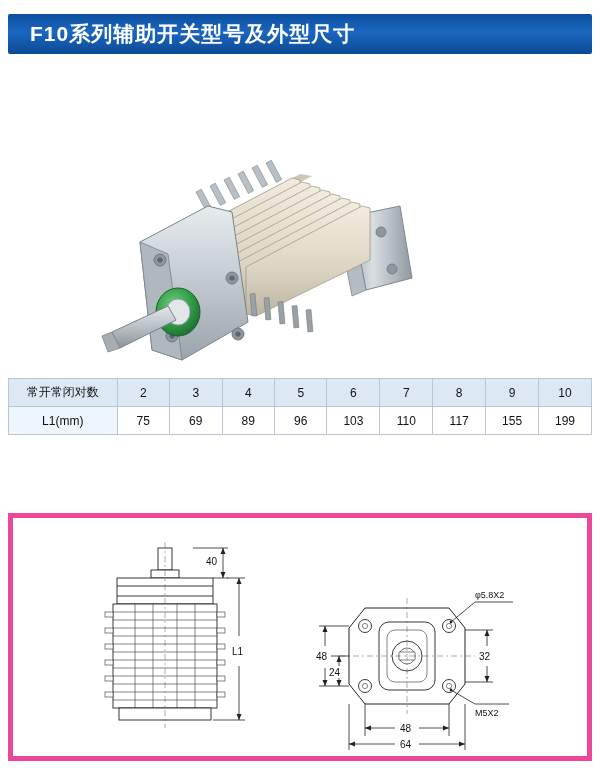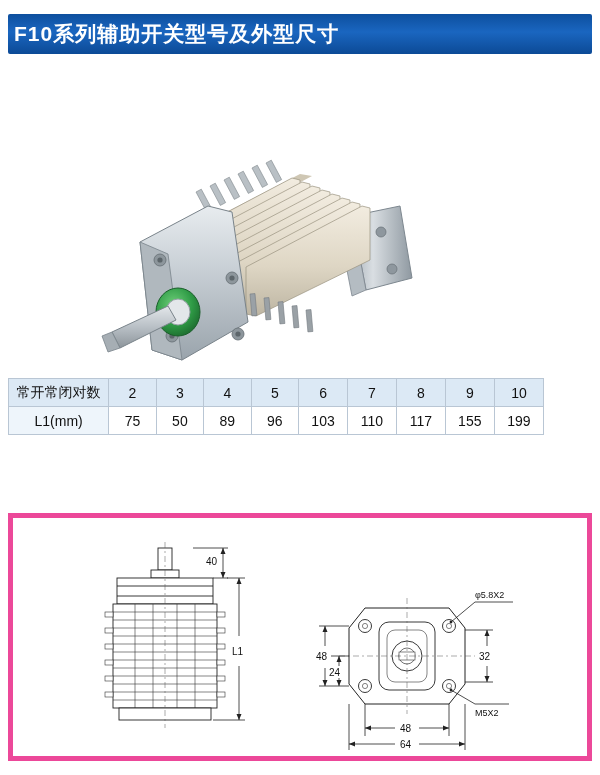--- a/index.html
+++ b/index.html
@@ -20,21 +20,21 @@
   .header-bar {
     position: absolute;
     left: 8px;
     top: 14px;
     width: 584px;
     height: 40px;
     background: linear-gradient(to bottom, #0d4f9e 0%, #1a66c0 45%, #0c4a96 100%);
     border-radius: 2px;
     display: flex;
     align-items: center;
-    padding-left: 6px;
+    padding-left: 22px;
     box-sizing: border-box;
   }
   .header-title {
     color: #ffffff;
     font-size: 21px;
     font-weight: bold;
     letter-spacing: 1px;
     font-family: "Liberation Sans", sans-serif;
   }
 
@@ -59,22 +59,22 @@
 
   
   .table-wrap {
     position: absolute;
     left: 8px;
     top: 378px;
     width: 584px;
   }
   table.spec-table {
     border-collapse: collapse;
-    width: 536px;
-    font-size: 14px;
+    width: 584px;
+    font-size: 12px;
   }
   table.spec-table td {
     border: 1px solid #b9c6d4;
     height: 25px;
     text-align: center;
     vertical-align: middle;
     color: #111;
   }
   table.spec-table tr.head td {
     background: #dce9f5;
@@ -232,21 +232,21 @@
         <td class="datacell">5</td>
         <td class="datacell">6</td>
         <td class="datacell">7</td>
         <td class="datacell">8</td>
         <td class="datacell">9</td>
         <td class="datacell">10</td>
       </tr>
       <tr>
         <td class="rowlabel">L1(mm)</td>
         <td class="datacell">75</td>
-        <td class="datacell">50</td>
+        <td class="datacell">69</td>
         <td class="datacell">89</td>
         <td class="datacell">96</td>
         <td class="datacell">103</td>
         <td class="datacell">110</td>
         <td class="datacell">117</td>
         <td class="datacell">155</td>
         <td class="datacell">199</td>
       </tr>
     </tbody>
   </table>

